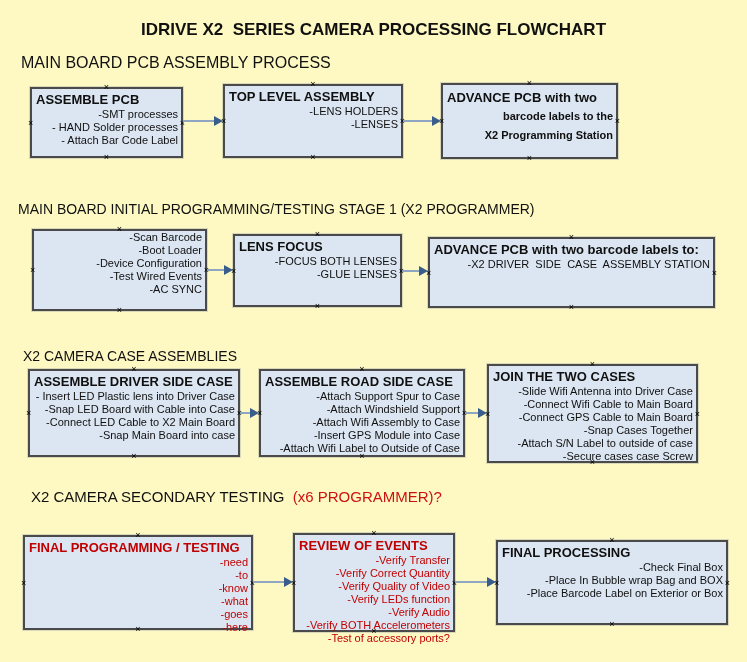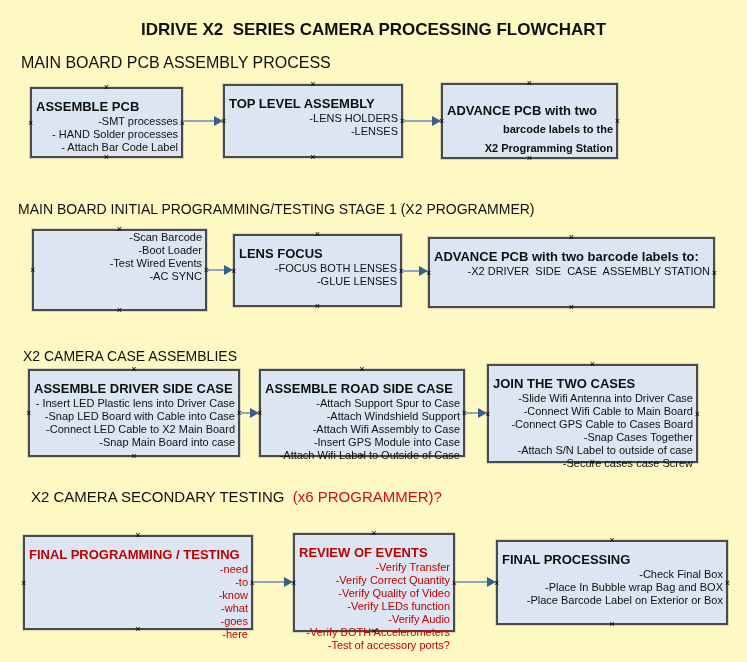--- a/index.html
+++ b/index.html
@@ -8,25 +8,25 @@
 
   .chart-title{position:absolute;left:0;top:20px;width:747px;text-align:center;
     font-size:17px;font-weight:bold;color:#111;white-space:pre;}
 
   .section-heading{position:absolute;font-weight:normal;color:#111;white-space:pre;}
   .section-heading .red-part{color:#cc1111;}
 
   .fc-box{position:absolute;box-sizing:border-box;background:#dce6f2;
     border:2px solid #4a4a4a;box-shadow:0 0 0 1px rgba(150,155,165,.35);}
   .box-title{font-weight:bold;font-size:13px;line-height:17px;color:#101010;
-    padding:9px 3px 0 4px;white-space:pre-wrap;}
+    padding:2px 3px 0 4px;white-space:pre-wrap;}
   .box-item{font-size:11px;line-height:13px;color:#101010;
     padding:0 3px 0 4px;white-space:pre-wrap;text-align:right;}
   .red .box-title,.red .box-item{color:#c00000;}
-  .bold-items .box-title{line-height:19px;padding-top:3px;margin-top:13px;}
+  .bold-items .box-title{line-height:19px;padding-top:3px;}
   .bold-items .box-item{font-weight:bold;font-size:11px;line-height:19px;padding-left:16px;}
 
   .hdl{position:absolute;font-size:9px;line-height:6px;color:#000;}
   .hdl-t{top:-5px;left:50%;transform:translateX(-50%);}
   .hdl-b{bottom:-4px;left:50%;transform:translateX(-50%);}
   .hdl-l{left:-4px;top:50%;transform:translateY(-50%);}
   .hdl-r{right:-4px;top:50%;transform:translateY(-50%);}
 
   .fc-arrow{position:absolute;display:flex;align-items:center;height:12px;}
   .arrow-line{flex:1;height:2px;background:#8ea6c2;}
@@ -77,20 +77,21 @@
   <span class="hdl hdl-t">×</span>
       <span class="hdl hdl-b">×</span>
       <span class="hdl hdl-l">×</span>
       <span class="hdl hdl-r">×</span>
     </div>
 
   <div class="fc-box" style="left:32px;top:229px;width:175px;height:82px">
     <div>
         <div class="box-item">-Scan Barcode</div>
         <div class="box-item">-Boot Loader</div>
+        <div class="box-item">-Device Configuration</div>
         <div class="box-item">-Test Wired Events</div>
         <div class="box-item">-AC SYNC</div>
       </div>
   <span class="hdl hdl-t">×</span>
       <span class="hdl hdl-b">×</span>
       <span class="hdl hdl-l">×</span>
       <span class="hdl hdl-r">×</span>
     </div>
   <div class="fc-box" style="left:233px;top:234px;width:169px;height:73px">
     <div class="box-title">LENS FOCUS</div>
@@ -139,21 +140,21 @@
   <span class="hdl hdl-t">×</span>
       <span class="hdl hdl-b">×</span>
       <span class="hdl hdl-l">×</span>
       <span class="hdl hdl-r">×</span>
     </div>
   <div class="fc-box" style="left:487px;top:364px;width:211px;height:99px">
     <div class="box-title">JOIN THE TWO CASES</div>
     <div>
         <div class="box-item">-Slide Wifi Antenna into Driver Case</div>
         <div class="box-item">-Connect Wifi Cable to Main Board</div>
-        <div class="box-item">-Connect GPS Cable to Cases Board</div>
+        <div class="box-item">-Connect GPS Cable to Main Board</div>
         <div class="box-item">-Snap Cases Together</div>
         <div class="box-item">-Attach S/N Label to outside of case</div>
         <div class="box-item">-Secure cases case Screw</div>
       </div>
   <span class="hdl hdl-t">×</span>
       <span class="hdl hdl-b">×</span>
       <span class="hdl hdl-l">×</span>
       <span class="hdl hdl-r">×</span>
     </div>
 

